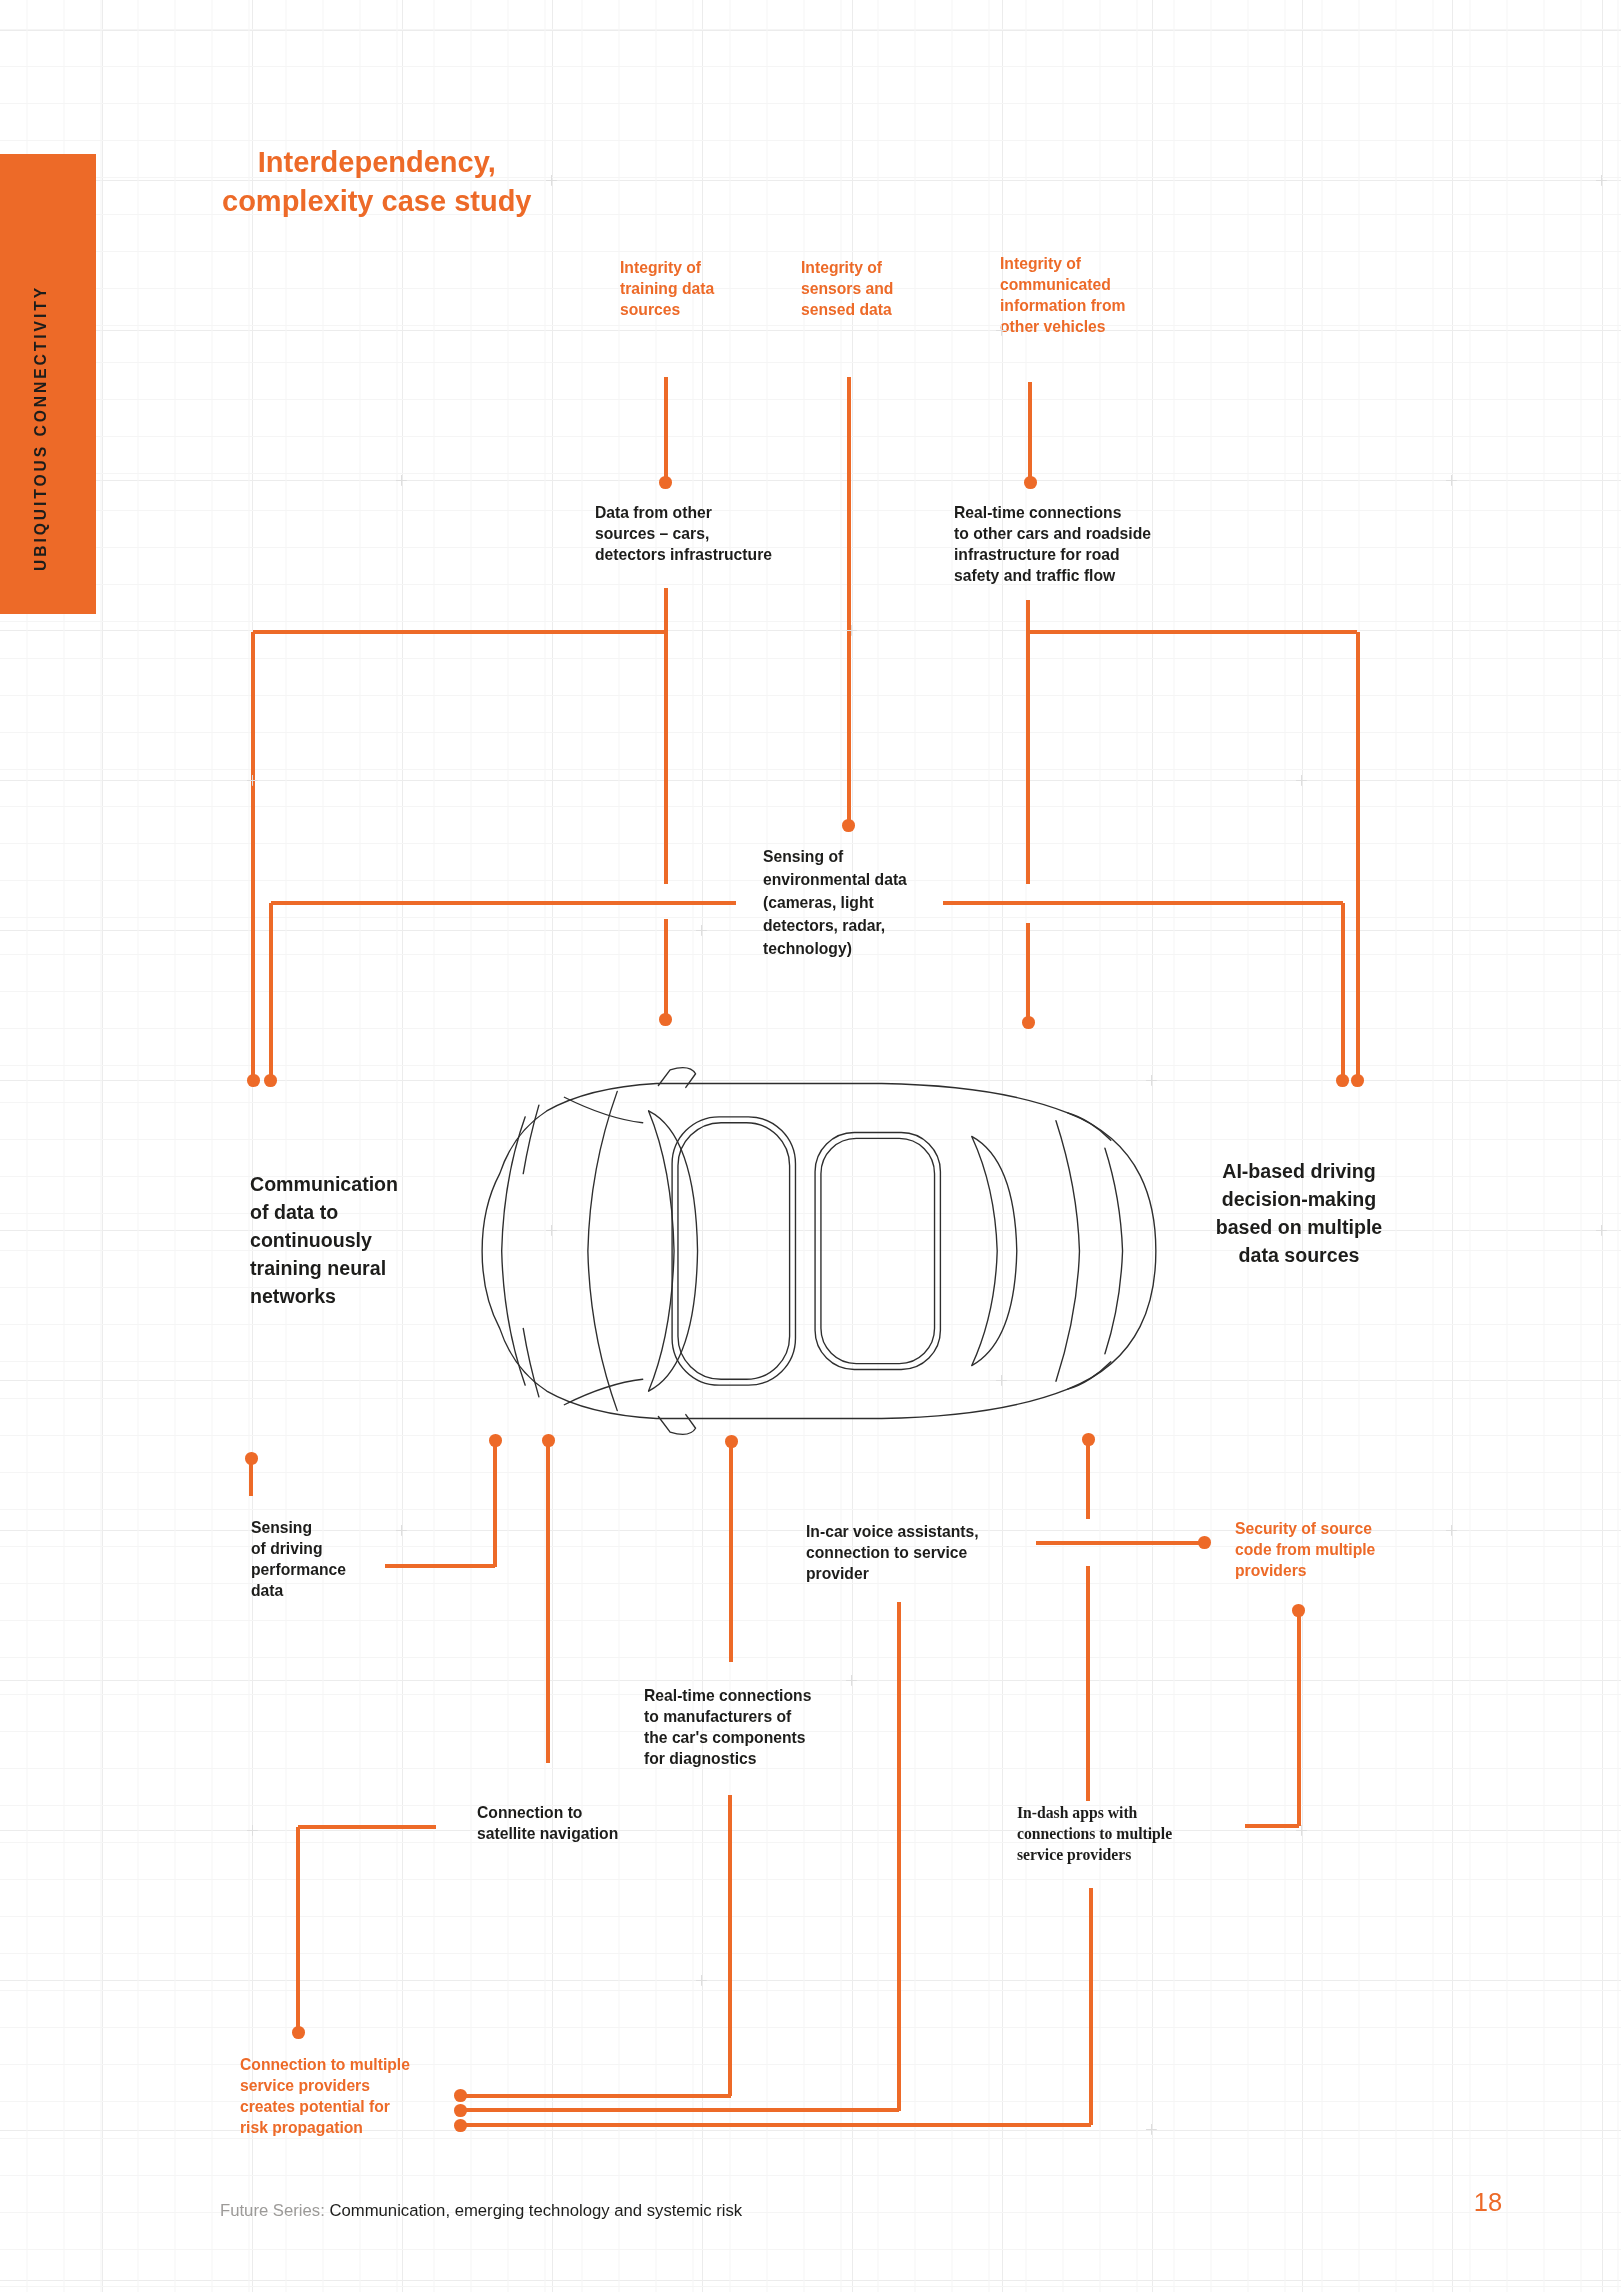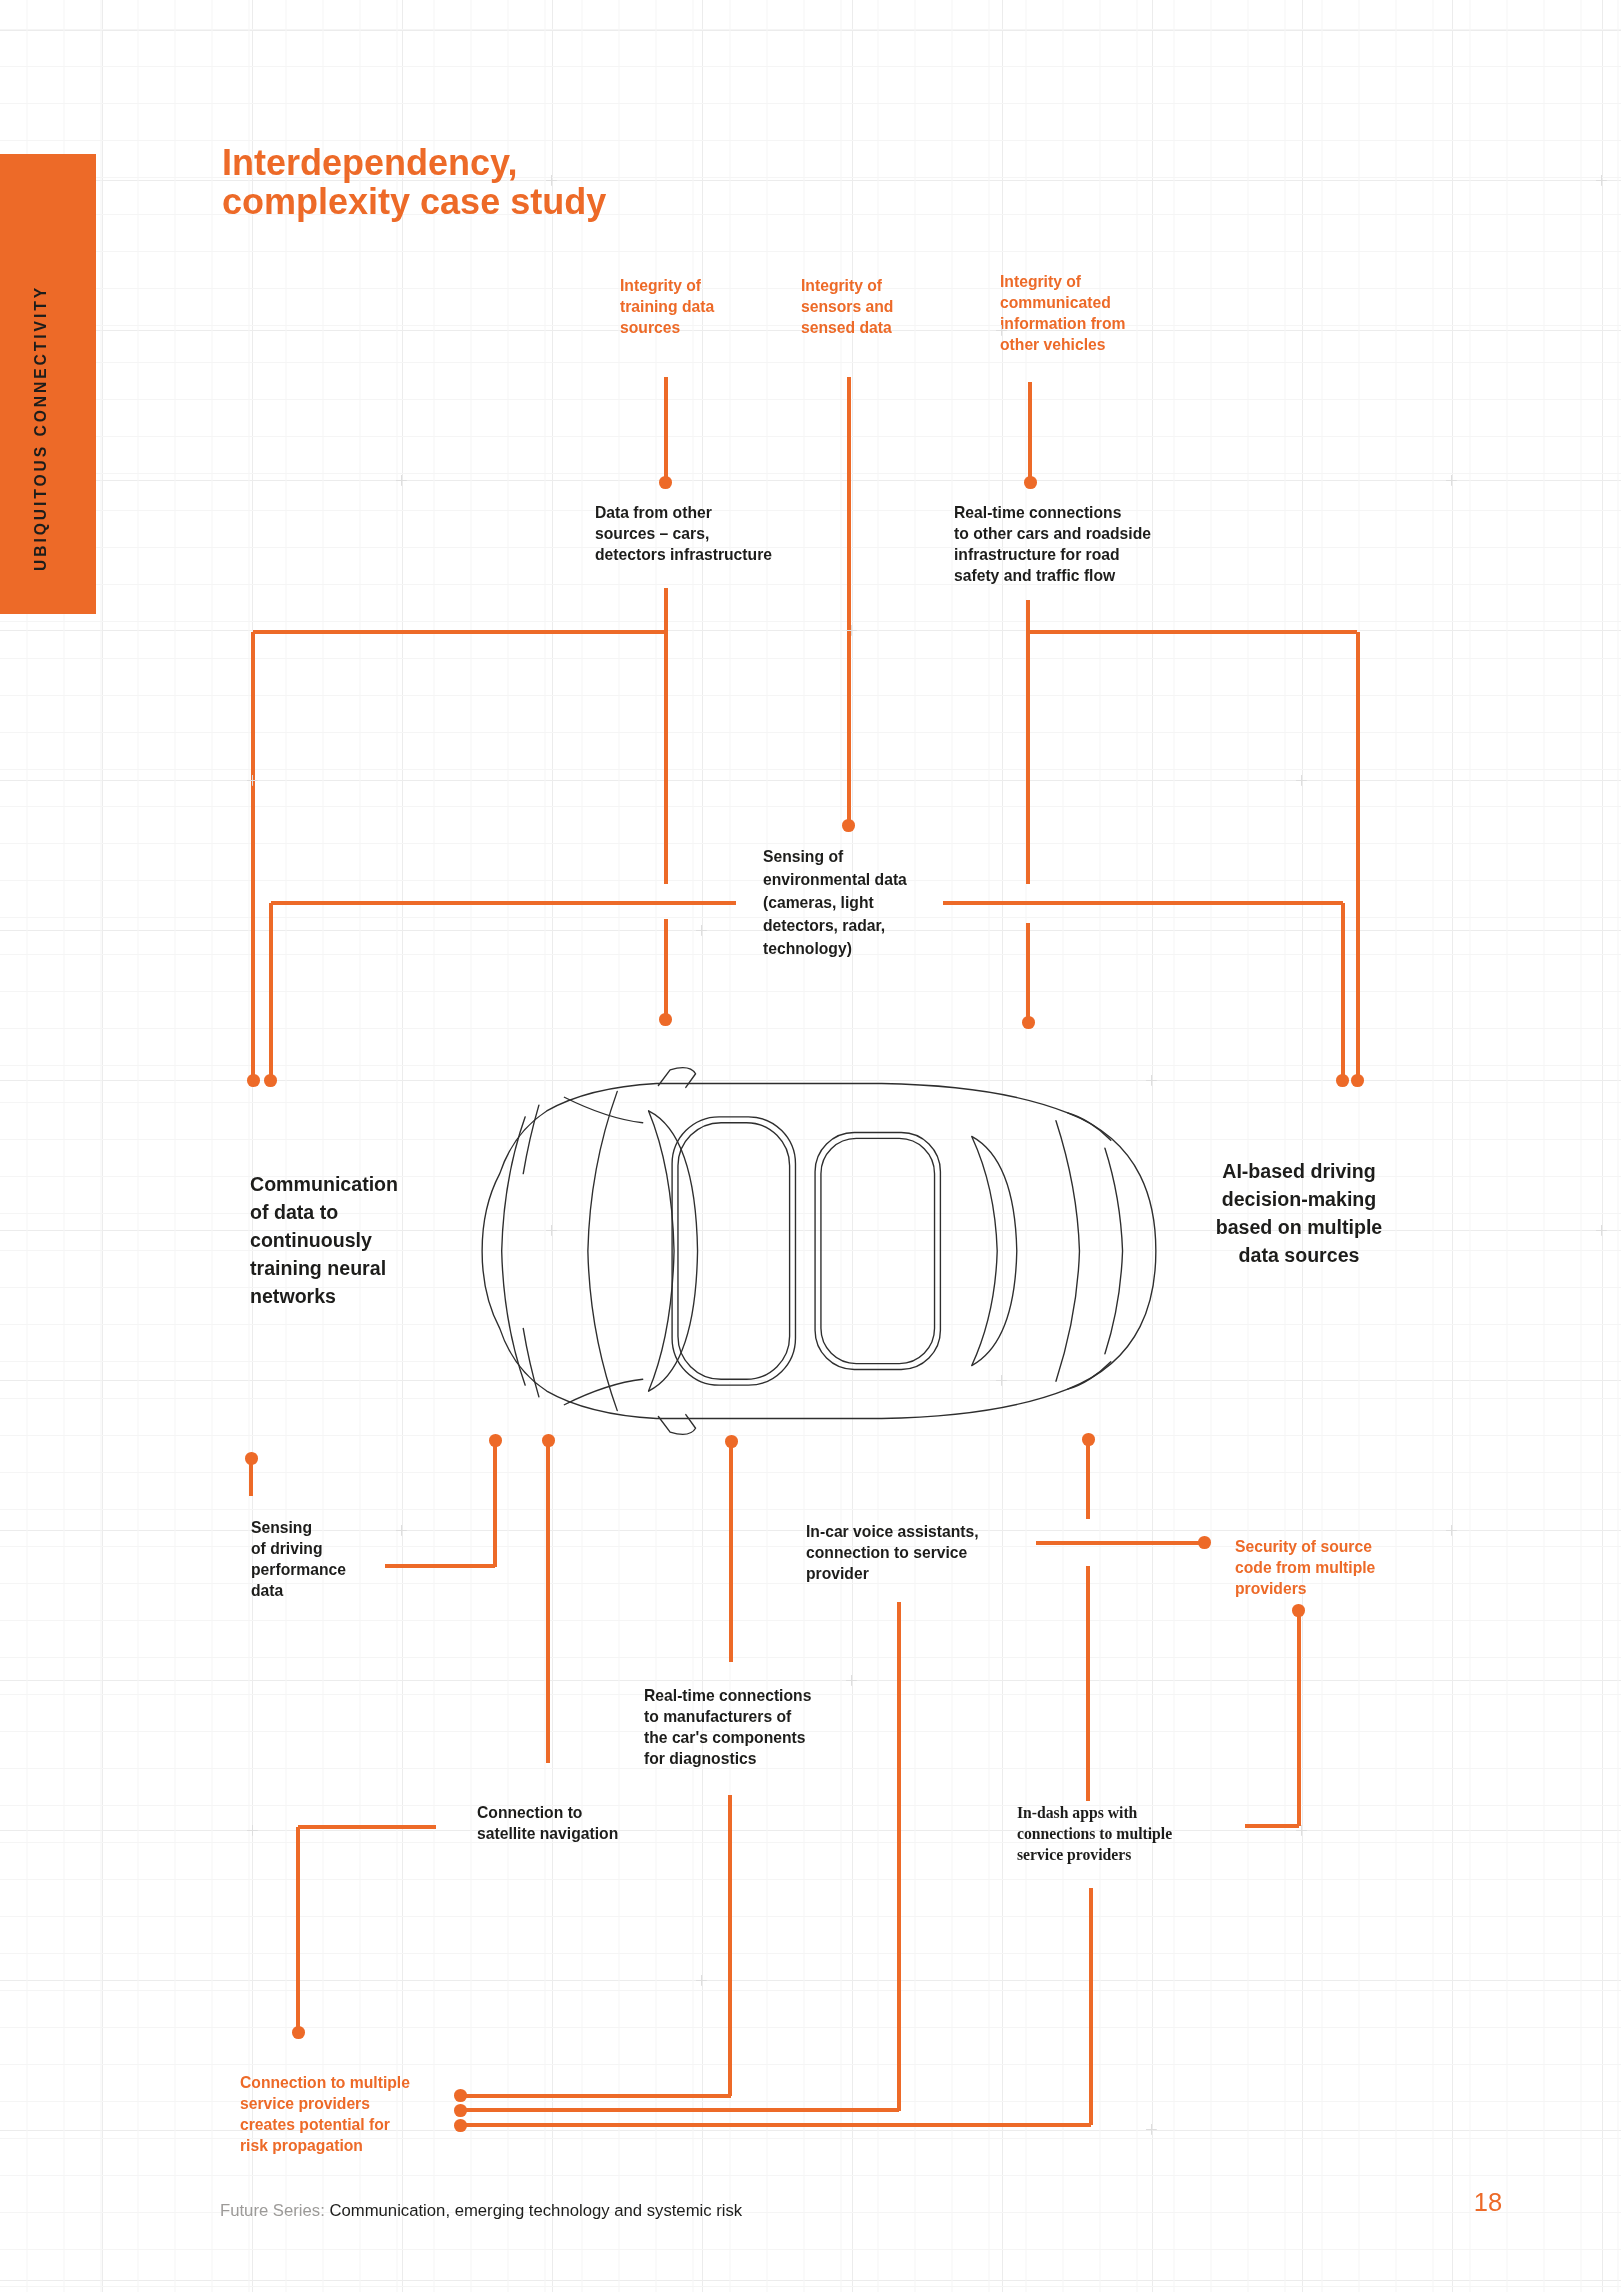--- a/index.html
+++ b/index.html
@@ -20,23 +20,23 @@
   }
   .plus{position:absolute;width:10.8px;height:10.8px;pointer-events:none;
     background:
       linear-gradient(#dedede,#dedede) center/10.8px 1px no-repeat,
       linear-gradient(#dedede,#dedede) center/1px 10.8px no-repeat;}
   .sidebar-band{position:absolute;left:0;top:154px;width:96px;height:460px;background:var(--accent);}
   .sidebar-label{position:absolute;left:32px;top:189px;height:382px;
     writing-mode:vertical-rl;transform:rotate(180deg);
     font-weight:bold;font-size:15.7px;letter-spacing:2.9px;color:var(--ink);white-space:nowrap;}
   .page-title{position:absolute;left:222px;top:143px;color:var(--accent);
-    font-size:36px;line-height:39px;font-weight:bold;white-space:pre-line;}
+    font-size:29px;line-height:39px;font-weight:bold;white-space:pre-line;text-align:center;}
   .lbl{position:absolute;white-space:pre-line;font-weight:bold;font-size:15.7px;line-height:21px;}
-  .lbl.orange{color:var(--accent);margin-top:18px;}
+  .lbl.orange{color:var(--accent);}
   .lbl.black{color:var(--ink);}
   .lbl.big{font-size:19.6px;line-height:28px;}
   .lbl.center{text-align:center;}
   .seg{position:absolute;background:var(--accent);}
   .dot{position:absolute;width:12.7px;height:12.7px;border-radius:50%;background:var(--accent);}
   .car{position:absolute;left:470px;top:1062px;}
   .car path, .car rect{fill:none;stroke:#2e2e2e;stroke-width:1.4;stroke-linejoin:round;stroke-linecap:round;}
   .footer{position:absolute;left:220px;top:2201px;font-size:16.7px;color:var(--ink);}
   .footer .prefix{color:var(--gray);}
   .page-number{position:absolute;left:1451px;top:2188px;width:74px;text-align:center;

